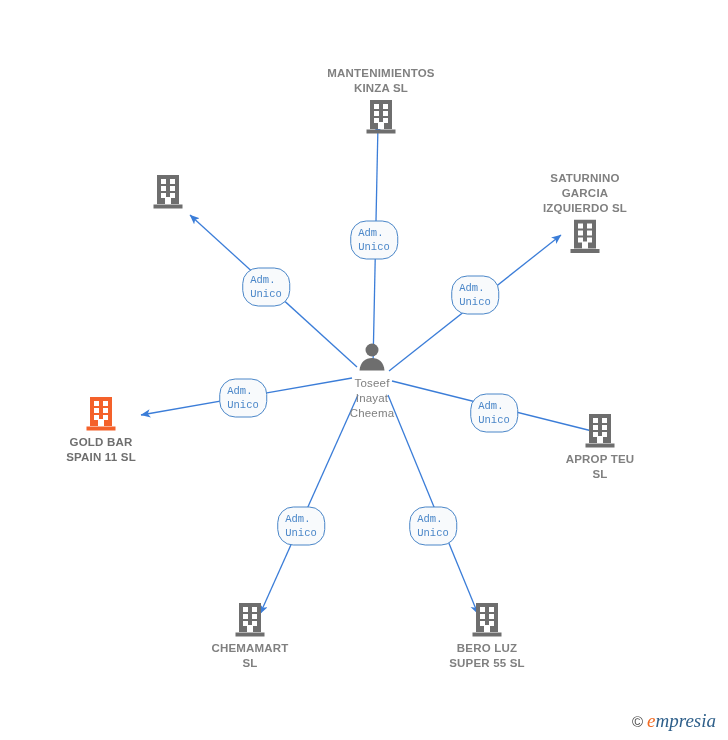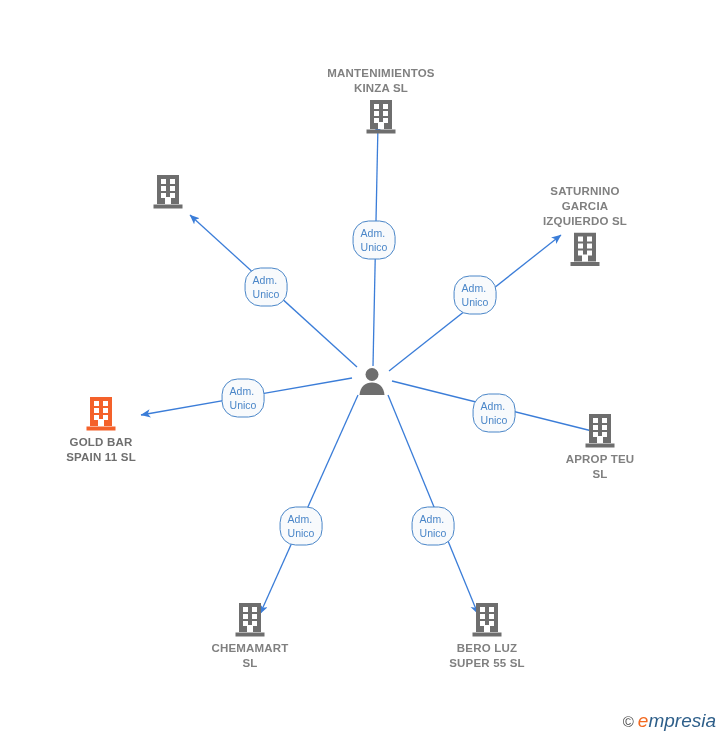--- a/index.html
+++ b/index.html
@@ -60,36 +60,37 @@
     background: #f8fafc;
     border: 1px solid #4a86c8;
     border-radius: 16px;
     padding: 4px 7px 5px 7px;
     font-size: 10.5px;
     line-height: 14px;
     color: #4a86c8;
     text-align: left;
     white-space: pre-line;
     box-sizing: border-box;
+    font-family: Liberation Mono, monospace;
   }
   #watermark {
     position: absolute;
     right: 12px;
     bottom: 8px;
     display: flex;
     align-items: center;
     gap: 4px;
     font-size: 17px;
   }
   #watermark .copy {
     color: #4a4a4a;
     font-size: 15px;
   }
   #watermark .brand {
-    font-family: Liberation Sans, sans-serif;
+    font-family: Liberation Serif, serif;
     font-style: italic;
     font-size: 19px;
     color: #2e5f8a;
   }
   #watermark .brand .e {
     color: #f26a21;
   }
 </style>
 </head>
 <body>
@@ -114,20 +115,23 @@
   </svg>
 
   <div id="node-layer">
       <div class="node label-below" style="left: 372px; top: 381px;">
         <span style="display: block;">
           <svg width="30" height="30" viewBox="0 0 30 30" class="node-icon">
             <circle cx="15" cy="8.5" r="6.5" fill="#6e6e6e"></circle>
             <path d="M2.5,29 C3.2,20.5 8.4,16.5 15,16.5 C21.6,16.5 26.8,20.5 27.5,29 Z" fill="#6e6e6e"></path>
           </svg>
         </span>
+        <div class="node-label person">Toseef
+Inayat
+Cheema</div>
       </div>
       <div class="node label-above" style="left: 381px; top: 100px;">
         <div class="node-label company">MANTENIMIENTOS
 KINZA  SL</div>
         <span style="display: block;">
           <svg width="30" height="34" viewBox="0 0 30 34" class="node-icon">
             <rect x="4" y="0" width="22" height="29" fill="#6e6e6e"></rect>
             <rect x="0.5" y="29.5" width="29" height="4" fill="#6e6e6e"></rect>
             <rect x="8" y="4" width="5" height="5" fill="#ffffff"></rect>
             <rect x="8" y="11" width="5" height="5" fill="#ffffff"></rect>
@@ -147,21 +151,21 @@
             <rect x="8" y="4" width="5" height="5" fill="#ffffff"></rect>
             <rect x="8" y="11" width="5" height="5" fill="#ffffff"></rect>
             <rect x="8" y="18" width="5" height="5" fill="#ffffff"></rect>
             <rect x="17" y="4" width="5" height="5" fill="#ffffff"></rect>
             <rect x="17" y="11" width="5" height="5" fill="#ffffff"></rect>
             <rect x="17" y="18" width="5" height="5" fill="#ffffff"></rect>
             <rect x="12" y="22" width="6" height="7" fill="#ffffff"></rect>
           </svg>
         </span>
       </div>
-      <div class="node label-above" style="left: 585px; top: 225px;">
+      <div class="node label-above" style="left: 585px; top: 212px;">
         <div class="node-label company">SATURNINO
 GARCIA
 IZQUIERDO SL</div>
         <span style="display: block;">
           <svg width="30" height="34" viewBox="0 0 30 34" class="node-icon">
             <rect x="4" y="0" width="22" height="29" fill="#6e6e6e"></rect>
             <rect x="0.5" y="29.5" width="29" height="4" fill="#6e6e6e"></rect>
             <rect x="8" y="4" width="5" height="5" fill="#ffffff"></rect>
             <rect x="8" y="11" width="5" height="5" fill="#ffffff"></rect>
             <rect x="8" y="18" width="5" height="5" fill="#ffffff"></rect>

